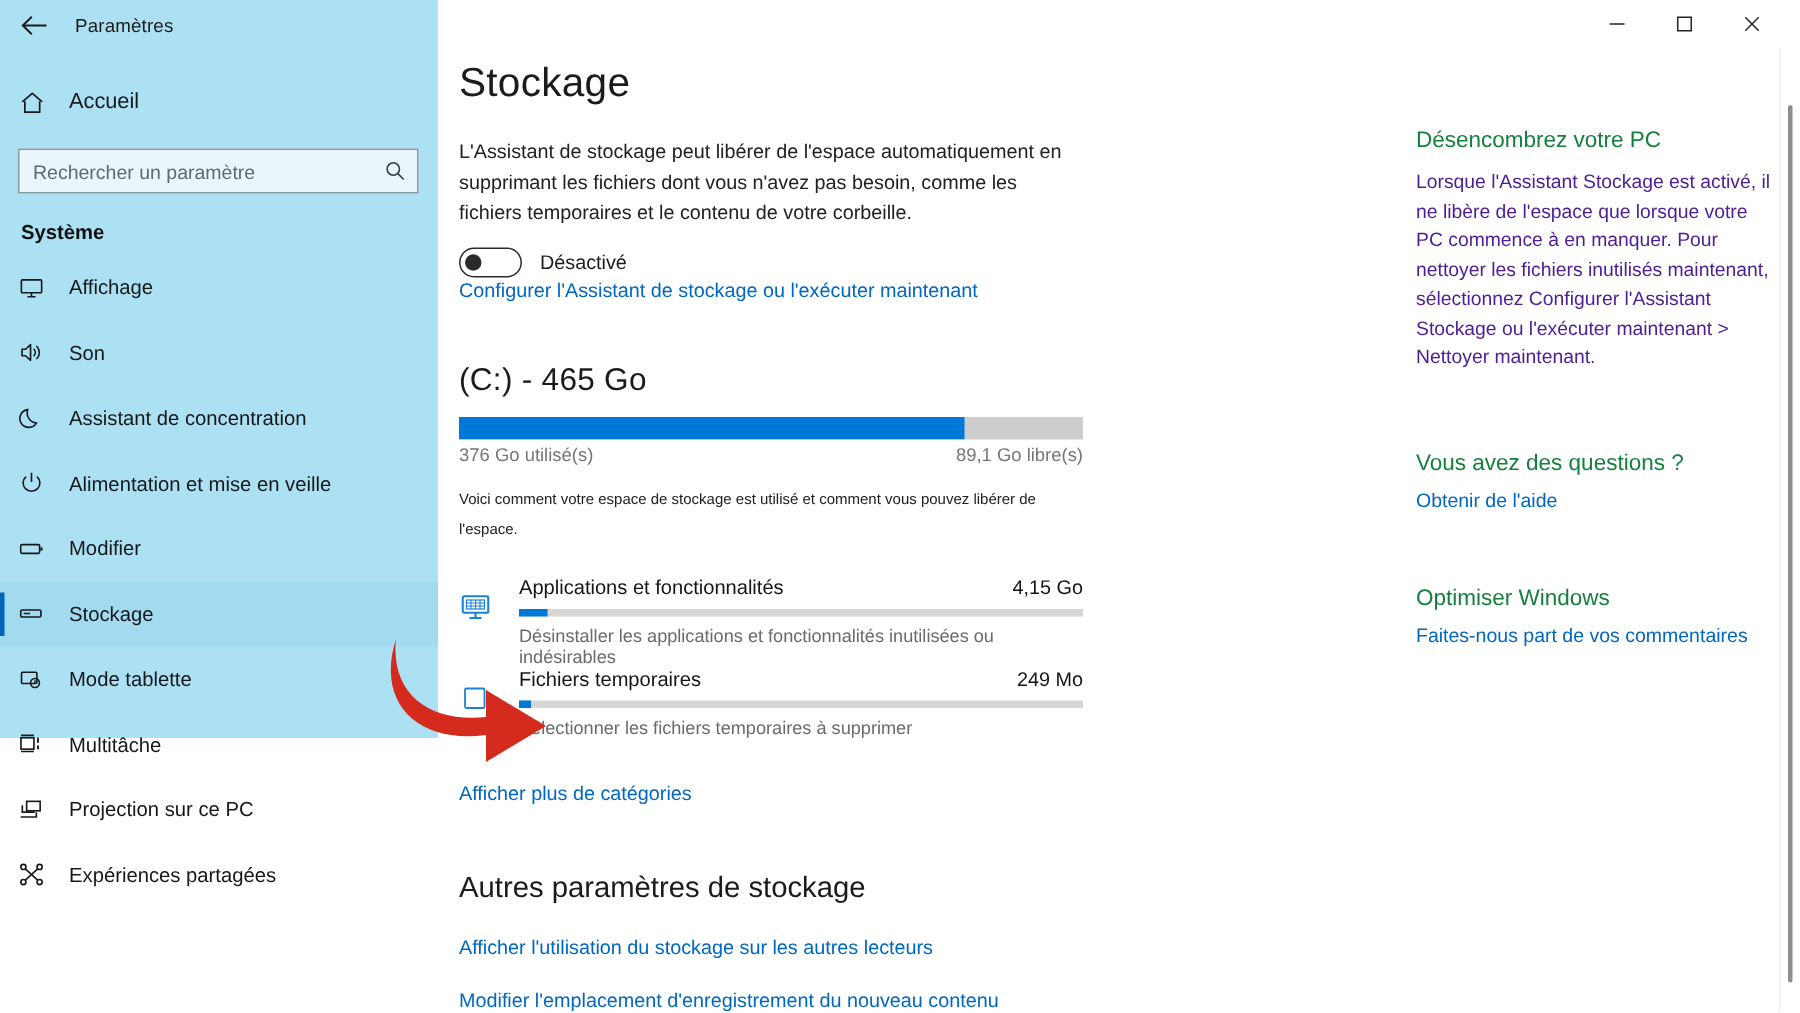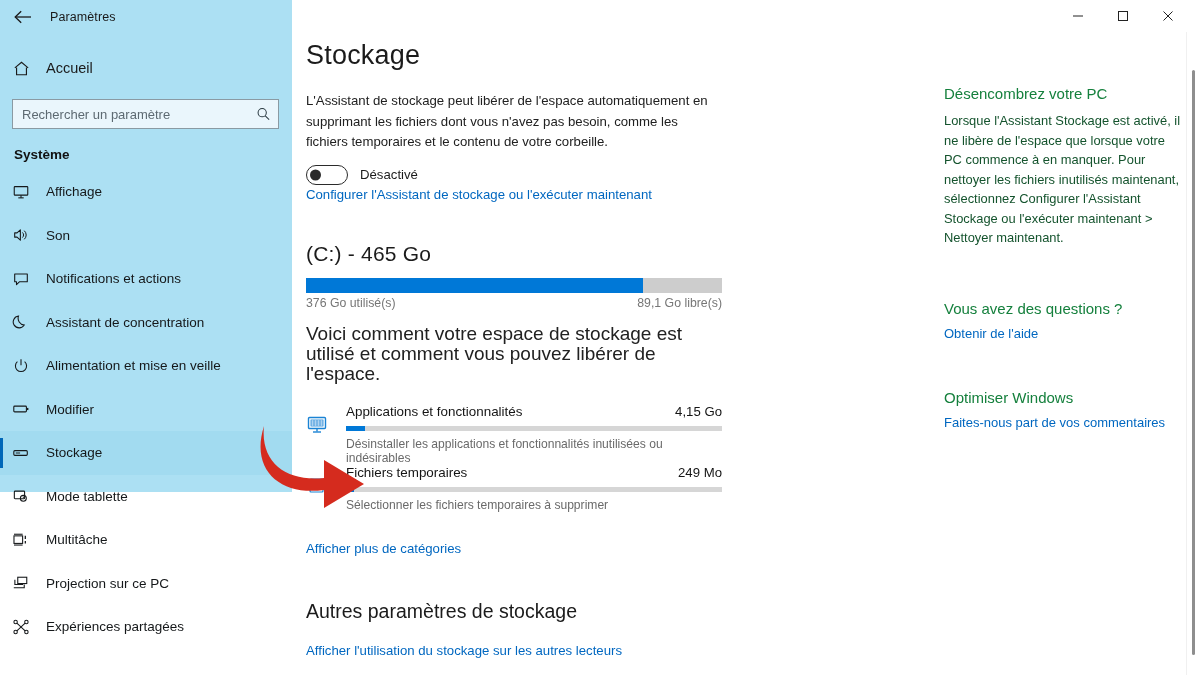--- a/index.html
+++ b/index.html
@@ -127,21 +127,21 @@
     margin-top: 12px; width: 416px; height: 15px; background: #cdcdcd;
     position: relative; overflow: hidden;
   }
   .drive-bar .fill { height: 100%; background: #0078d7; }
   .drive-legend {
     width: 416px; display: flex; justify-content: space-between;
     margin-top: 3px; font-size: 12.3px; color: #767676; gap: 44px;
   }
   .usage-desc {
     margin-top: 14px; width: 405px;
-    font-size: 19px; line-height: 20px; color:#212121;
+    font-size: 10px; line-height: 20px; color:#212121;
   }
 
   .cat-list { margin-top: 20px; width: 416px; }
   .cat {
     display: flex; align-items: flex-start;
     min-height: 58px; position: relative;
   }
   .cat .cat-icon {
     width: 40px; flex: 0 0 40px; padding-top: 10px;
     display:flex; justify-content:flex-start; color:#0078d7;
@@ -165,21 +165,21 @@
     margin-top: 43px; font-size: 19.5px; color: #1b1b1b;
   }
   .other-links a { display:block; margin-top: 20px; }
 
   
   .helppane {
     position: absolute; top: 85px; right: 18px; width: 238px;
   }
   .help-h { font-size: 15px; color:#15803d; }
   .help-p {
-    margin-top: 9px; font-size: 12.9px; line-height: 19.5px; color: #14532d;
+    margin-top: 9px; font-size: 12.9px; line-height: 19.5px; color: #4c1d95;
   }
   .help-block-2 { margin-top: 52px; }
   .help-block-3 { margin-top: 47px; }
   .help-block-2 a, .help-block-3 a { margin-top: 9px; font-size: 13px; }
 
   
   .scrollbar {
     position: absolute; right: 0; top: 32px; width: 14px; height: 643px;
     background: #ffffff; border-left: 1px solid #f0f0f0;
   }
@@ -254,28 +254,20 @@
         <span class="ico">
           <svg width="18" height="18" viewBox="0 0 20 20">
             <path d="M3 7.6 H5.6 L9.3 4.2 V15.8 L5.6 12.4 H3 Z" fill="none" stroke="#15181a" stroke-width="1.2" stroke-linejoin="round"></path>
             <path d="M11.6 7.2 A3.8 3.8 0 0 1 11.6 12.8" fill="none" stroke="#15181a" stroke-width="1.1"></path>
             <path d="M13.6 5.2 A6.4 6.4 0 0 1 13.6 14.8" fill="none" stroke="#15181a" stroke-width="1.1"></path>
           </svg>
         </span>
         <span class="lbl">Son</span>
       </div>
 
-      <div class="nav-item">
-        <span class="ico">
-          <svg width="18" height="18" viewBox="0 0 20 20">
-            <path d="M3 4.5 H17 V13 H8.5 L5 16.3 V13 H3 Z" fill="none" stroke="#15181a" stroke-width="1.2" stroke-linejoin="round"></path>
-          </svg>
-        </span>
-        <span class="lbl">Notifications et actions</span>
-      </div>
 
       <div class="nav-item">
         <span class="ico">
           <svg width="18" height="18" viewBox="0 0 20 20">
             <path d="M13.6 13.4 A6.6 6.6 0 1 1 7.2 3.4 A7.6 7.6 0 0 0 13.6 13.4 Z" fill="none" stroke="#15181a" stroke-width="1.2"></path>
           </svg>
         </span>
         <span class="lbl">Assistant de concentration</span>
       </div>
 

